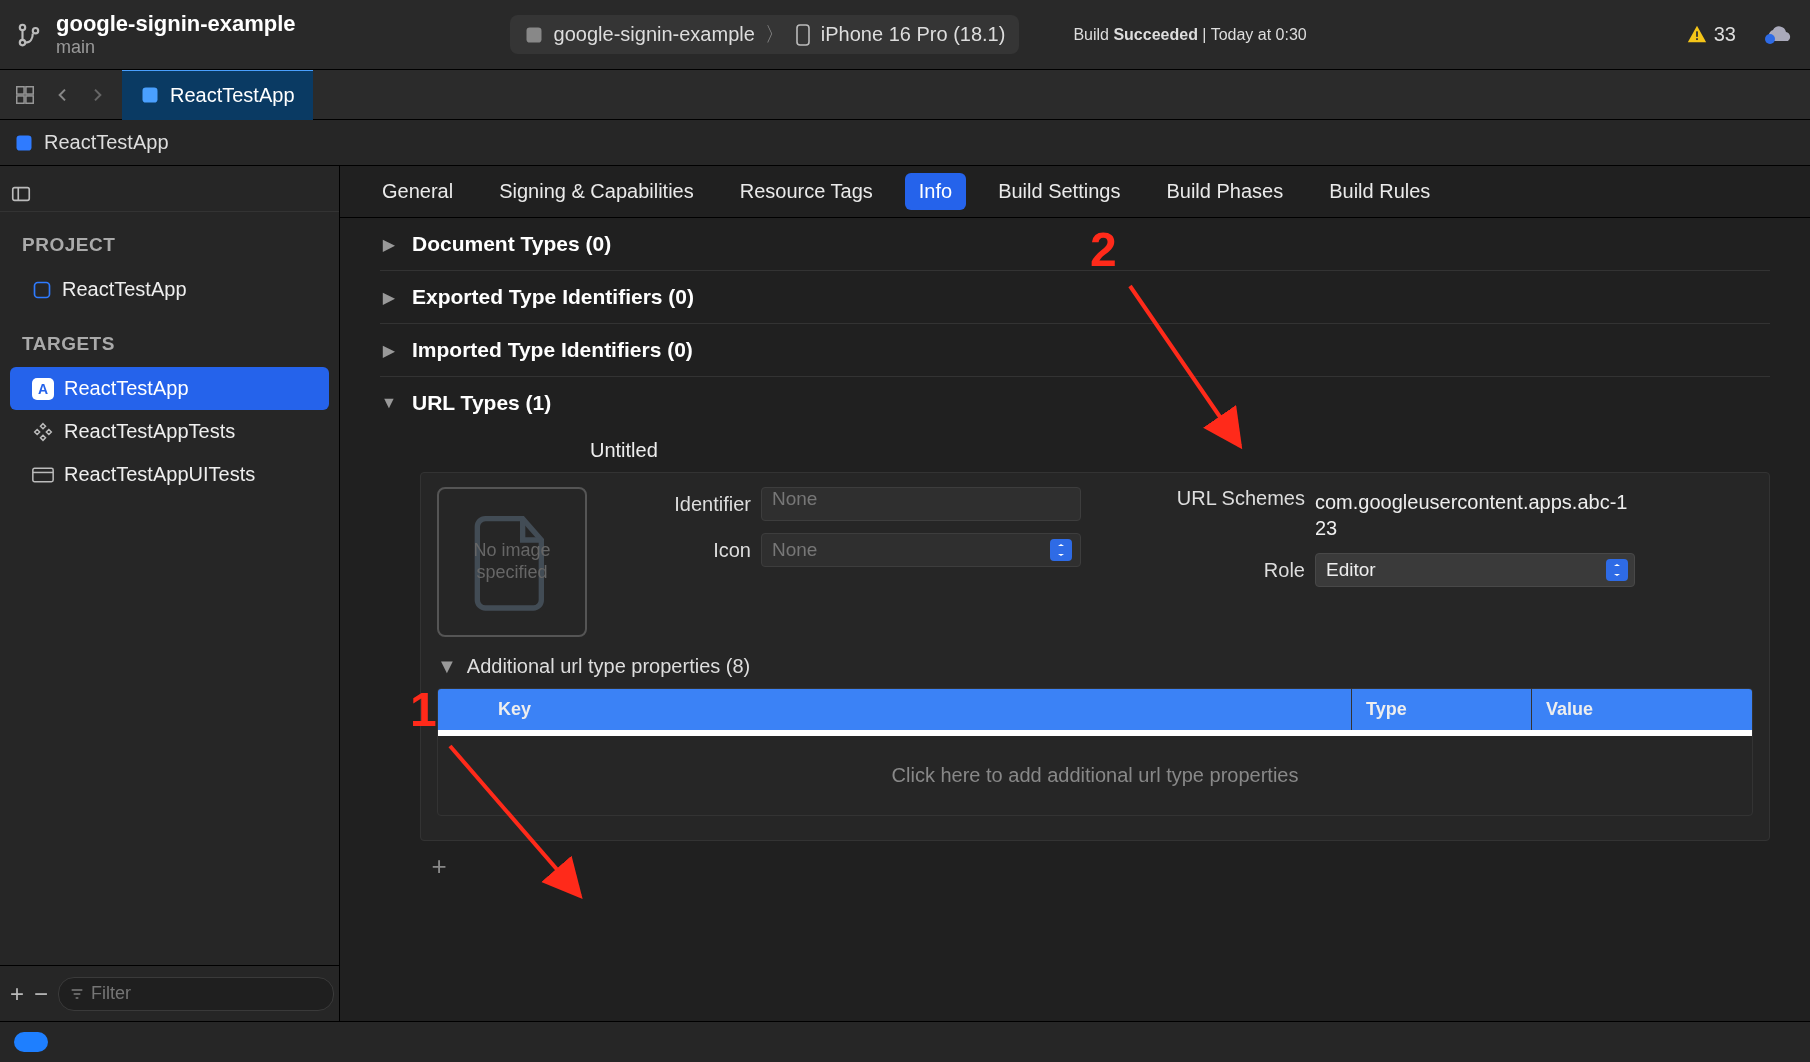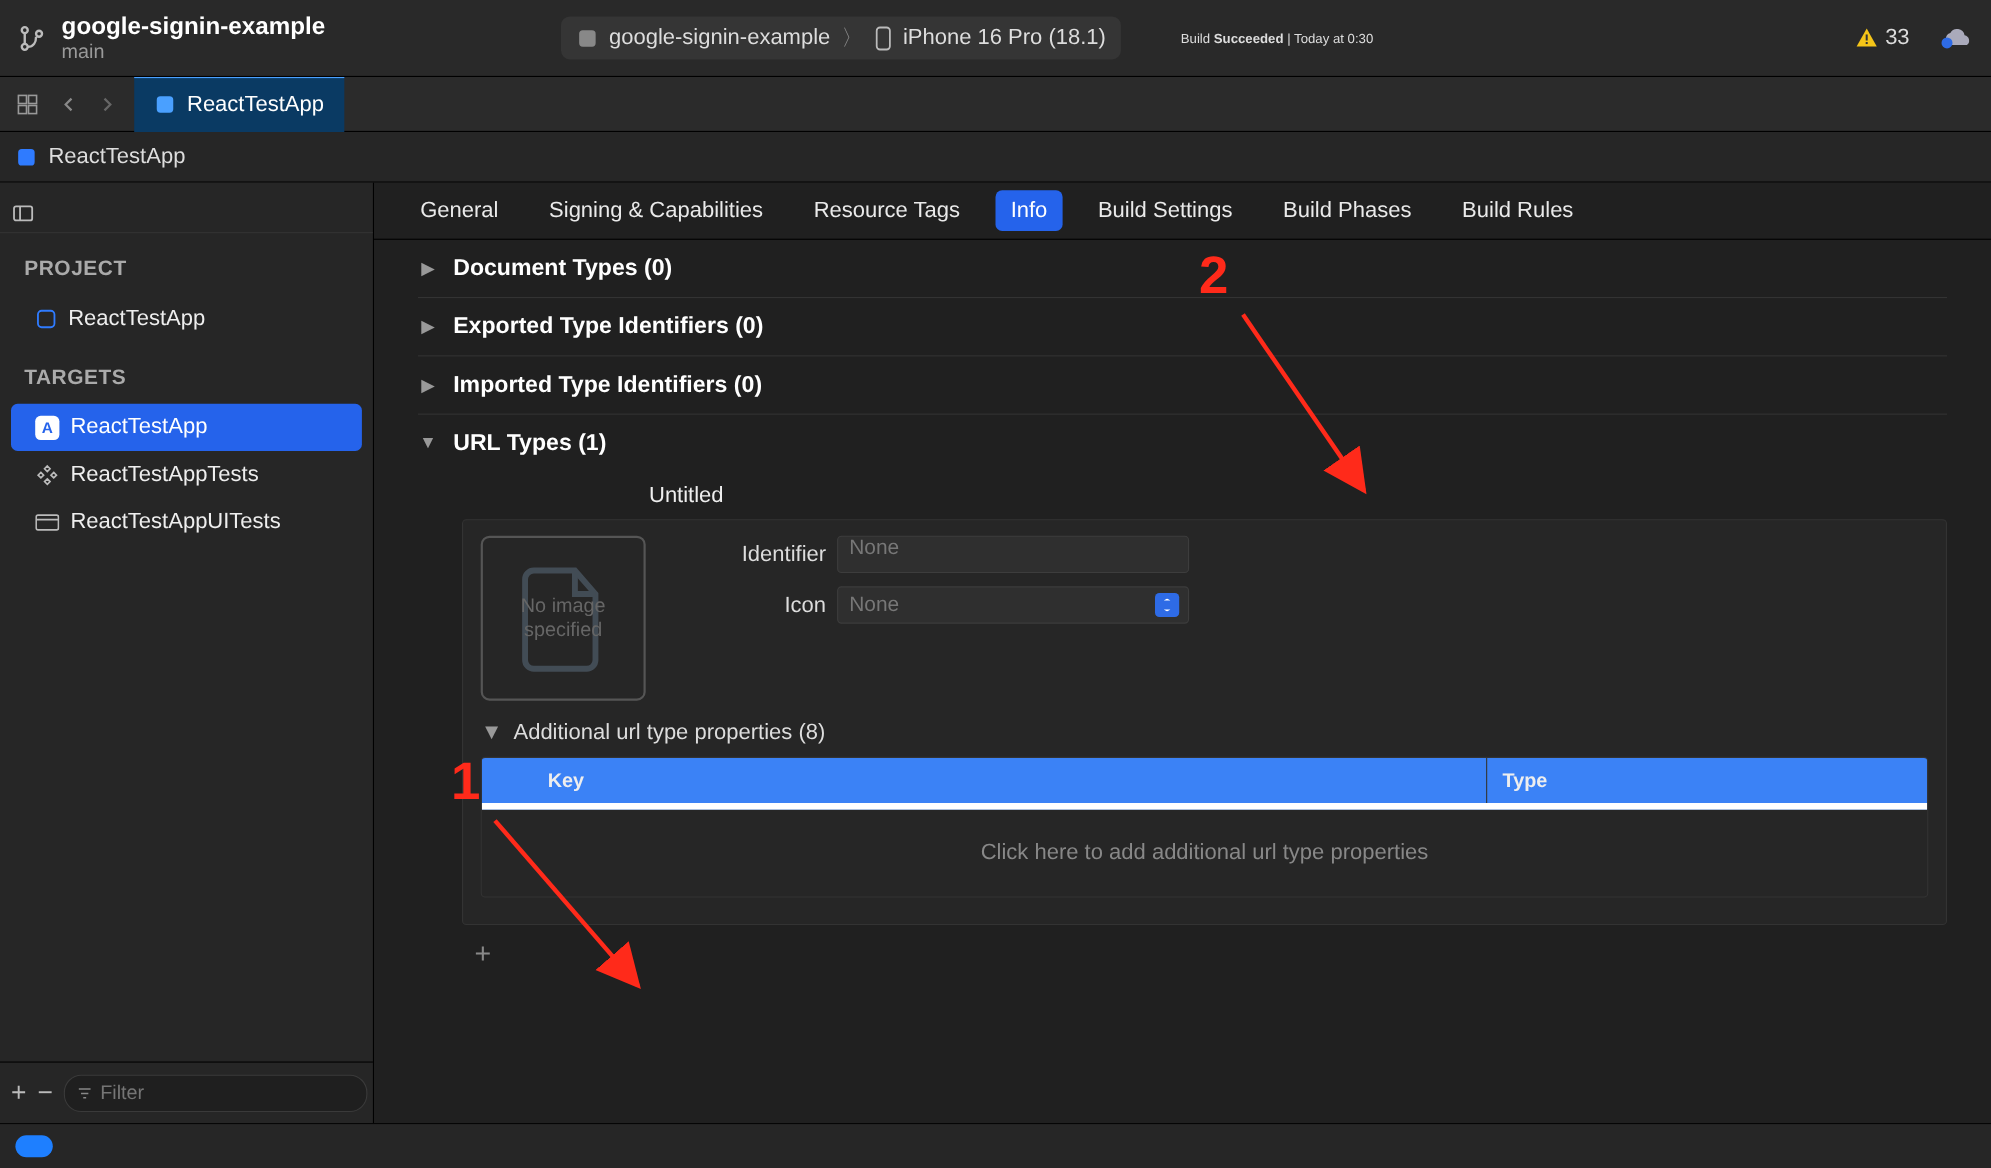--- a/index.html
+++ b/index.html
@@ -8,21 +8,21 @@
 
   
   .titlebar { height: 70px; display: flex; align-items: center; padding: 0 16px; background: #292929; border-bottom: 1px solid #000; gap: 14px; justify-content: space-between; }
   .branch-icon svg { width: 26px; height: 26px; }
   .title-group { display: flex; flex-direction: column; line-height: 1.2; }
   .title-group .proj { font-weight: 600; color: #fff; font-size: 22px; }
   .title-group .branch { color: #9a9a9a; font-size: 18px; }
   .scheme-bar { margin-left: 200px; display: flex; align-items: center; background: #353535; border-radius: 8px; padding: 6px 14px; gap: 10px; color: #ddd; font-size: 20px; }
   .scheme-bar .sep { color: #888; }
   .scheme-bar .dev-icon { display:inline-flex; }
-  .build-status { margin-left: 40px; font-size: 12px; color: #ddd; }
+  .build-status { margin-left: 40px; font-size: 16px; color: #ddd; }
   .build-status .ok { font-weight: 700; }
   .warn-badge { margin-left: auto; display: flex; align-items: center; gap: 6px; color: #ddd; font-size: 20px; }
   .cloud-icon { margin-left: 14px; }
 
   
   .tabstrip { height: 50px; display: flex; align-items: center; background: #2b2b2b; border-bottom: 1px solid #000; padding-left: 8px; }
   .nav-square { width: 34px; height: 34px; display:flex; align-items:center; justify-content:center; margin-right: 6px; }
   .nav-arrows { display: flex; gap: 4px; margin-right: 10px; }
   .nav-arrow { width: 30px; height: 30px; display:flex; align-items:center; justify-content:center; color:#777; }
   .tab { height: 50px; display: flex; align-items: center; gap: 10px; padding: 0 18px; background: #0a3a63; border-top: 1px solid #4aa0ff; color: #fff; font-size: 20px; }
@@ -304,31 +304,45 @@
               <span class="fld-label">Icon</span>
               <div class="combo">
                 <span>None</span>
                 <span class="arrow-btn">
                   <svg width="12" height="12" viewBox="0 0 12 12" fill="#fff">
                       <path d="M3 2l3-2 3 2H3zM3 10l3 2 3-2H3z"></path>
                     </svg>
                 </span>
               </div>
             </div>
+            <div class="fields-right">
+              <span class="fld-label">URL Schemes</span>
+              <div class="wrap-val">com.googleusercontent.apps.abc-123</div>
+              <span class="fld-label" style="align-self:center;">Role</span>
+              <div class="role-combo">
+                <span>Editor</span>
+                <span class="arrow-btn">
+                  <svg width="12" height="12" viewBox="0 0 12 12" fill="#fff">
+                      <path d="M3 2l3-2 3 2H3zM3 10l3 2 3-2H3z"></path>
+                    </svg>
+                </span>
+              </div>
+            </div>
           </div>
 
           <div class="addl">
             <div class="addl-head">
               <span class="chev">▼</span>
               <span>Additional url type properties (8)</span>
             </div>
             <div class="addl-table">
               <div class="addl-thead">
                 <div style="padding-left:60px;">Key</div>
                 <div>Type</div>
+                <div>Value</div>
               </div>
               <div class="addl-empty">Click here to add additional url type properties</div>
             </div>
           </div>
         </div>
 
         <div class="add-row">
           <span class="plus-btn">+</span>
         </div>
       </div>

